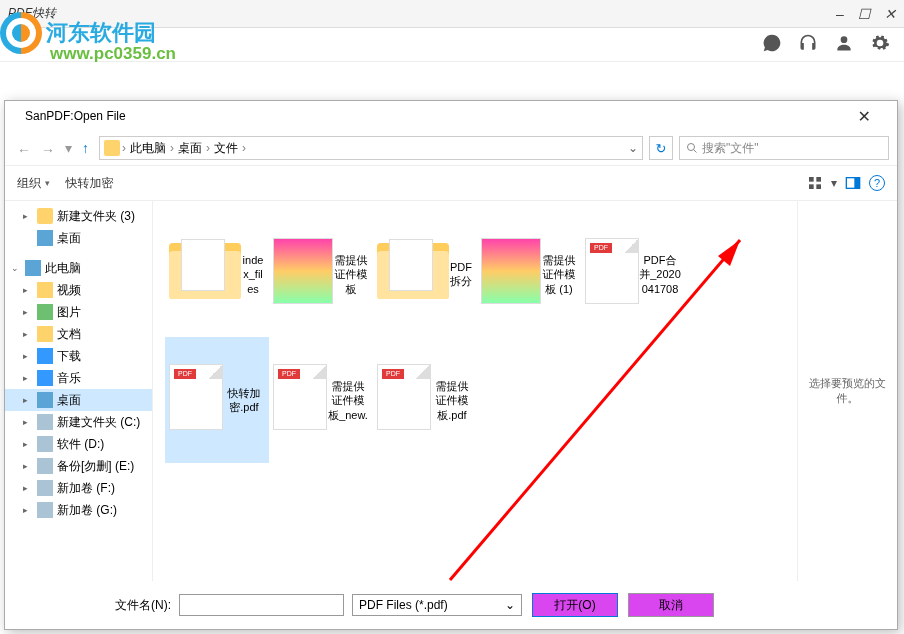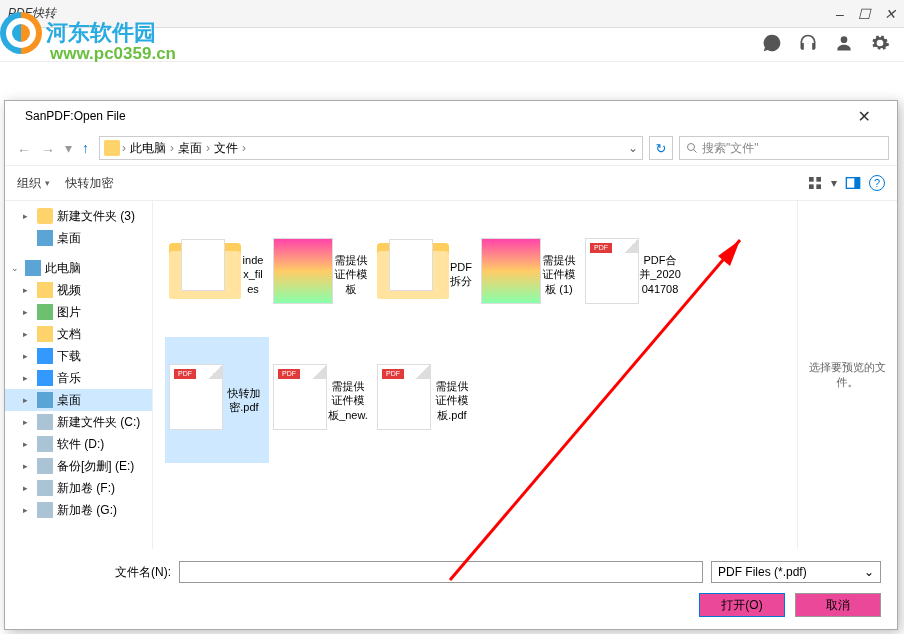--- a/index.html
+++ b/index.html
@@ -78,27 +78,27 @@
     .thumb-pdf{ width:54px;height:66px;background:#fff;border:1px solid #ddd;position:relative;}
     .thumb-pdf .badge{position:absolute;top:4px;left:4px;width:22px;height:10px;background:#e03a3a;color:#fff;font-size:7px;line-height:10px;text-align:center;}
     .thumb-pdf .corner{position:absolute;top:0;right:0;width:14px;height:14px;background:linear-gradient(135deg,#fff 50%,#ddd 50%);}
     .thumb-img{ width:60px;height:66px;background:#fff;border:1px solid #ddd;display:flex;flex-direction:column;}
     .thumb-img .strip{flex:1;background:linear-gradient(#f4a,#fc6,#8fa);}
     .file-name{ line-height:1.3; word-break:break-all; max-height:42px; overflow:hidden;}
     
     .preview-pane{ width:100px; border-left:1px solid #eee; display:flex; align-items:center; justify-content:center; font-size:11px; color:#666; text-align:center; padding:8px;}
     
     
-    .dialog-bottom{ padding: 12px 16px; display:flex; flex-direction:column; gap:10px;}
+    .dialog-bottom{ padding: 12px 16px; display:flex; flex-direction:row; gap:10px;}
     .filename-row{ display:flex; align-items:center; gap:8px; font-size:12px;}
     .filename-label{ width:150px; text-align:right;}
     .filename-input{ flex:1; height:22px; border:1px solid #999; padding:0 4px; font-size:12px;}
     .filetype-select{ width:170px; height:22px; border:1px solid #999; display:flex;align-items:center;justify-content:space-between;padding:0 6px;font-size:12px;}
     .button-row{ display:flex; justify-content:flex-end; gap:10px;}
-    .dlg-btn{ width:86px; height:24px; border:1px solid #999; background:#ec4899; font-size:12px; display:flex;align-items:center;justify-content:center;cursor:pointer;}
+    .dlg-btn{ width:86px; height:24px; border:1px solid #999; background:#d946ef; font-size:12px; display:flex;align-items:center;justify-content:center;cursor:pointer;}
     .dlg-btn.primary{ border:1.5px solid #0078d7;}
     
     
     .red-arrow{ position:absolute; top:200px; left:400px; width:400px; height:390px; pointer-events:none; z-index:100;}
   </style>
 </head>
 <body>
 
 <div class="app-window">
   <div class="app-titlebar">

